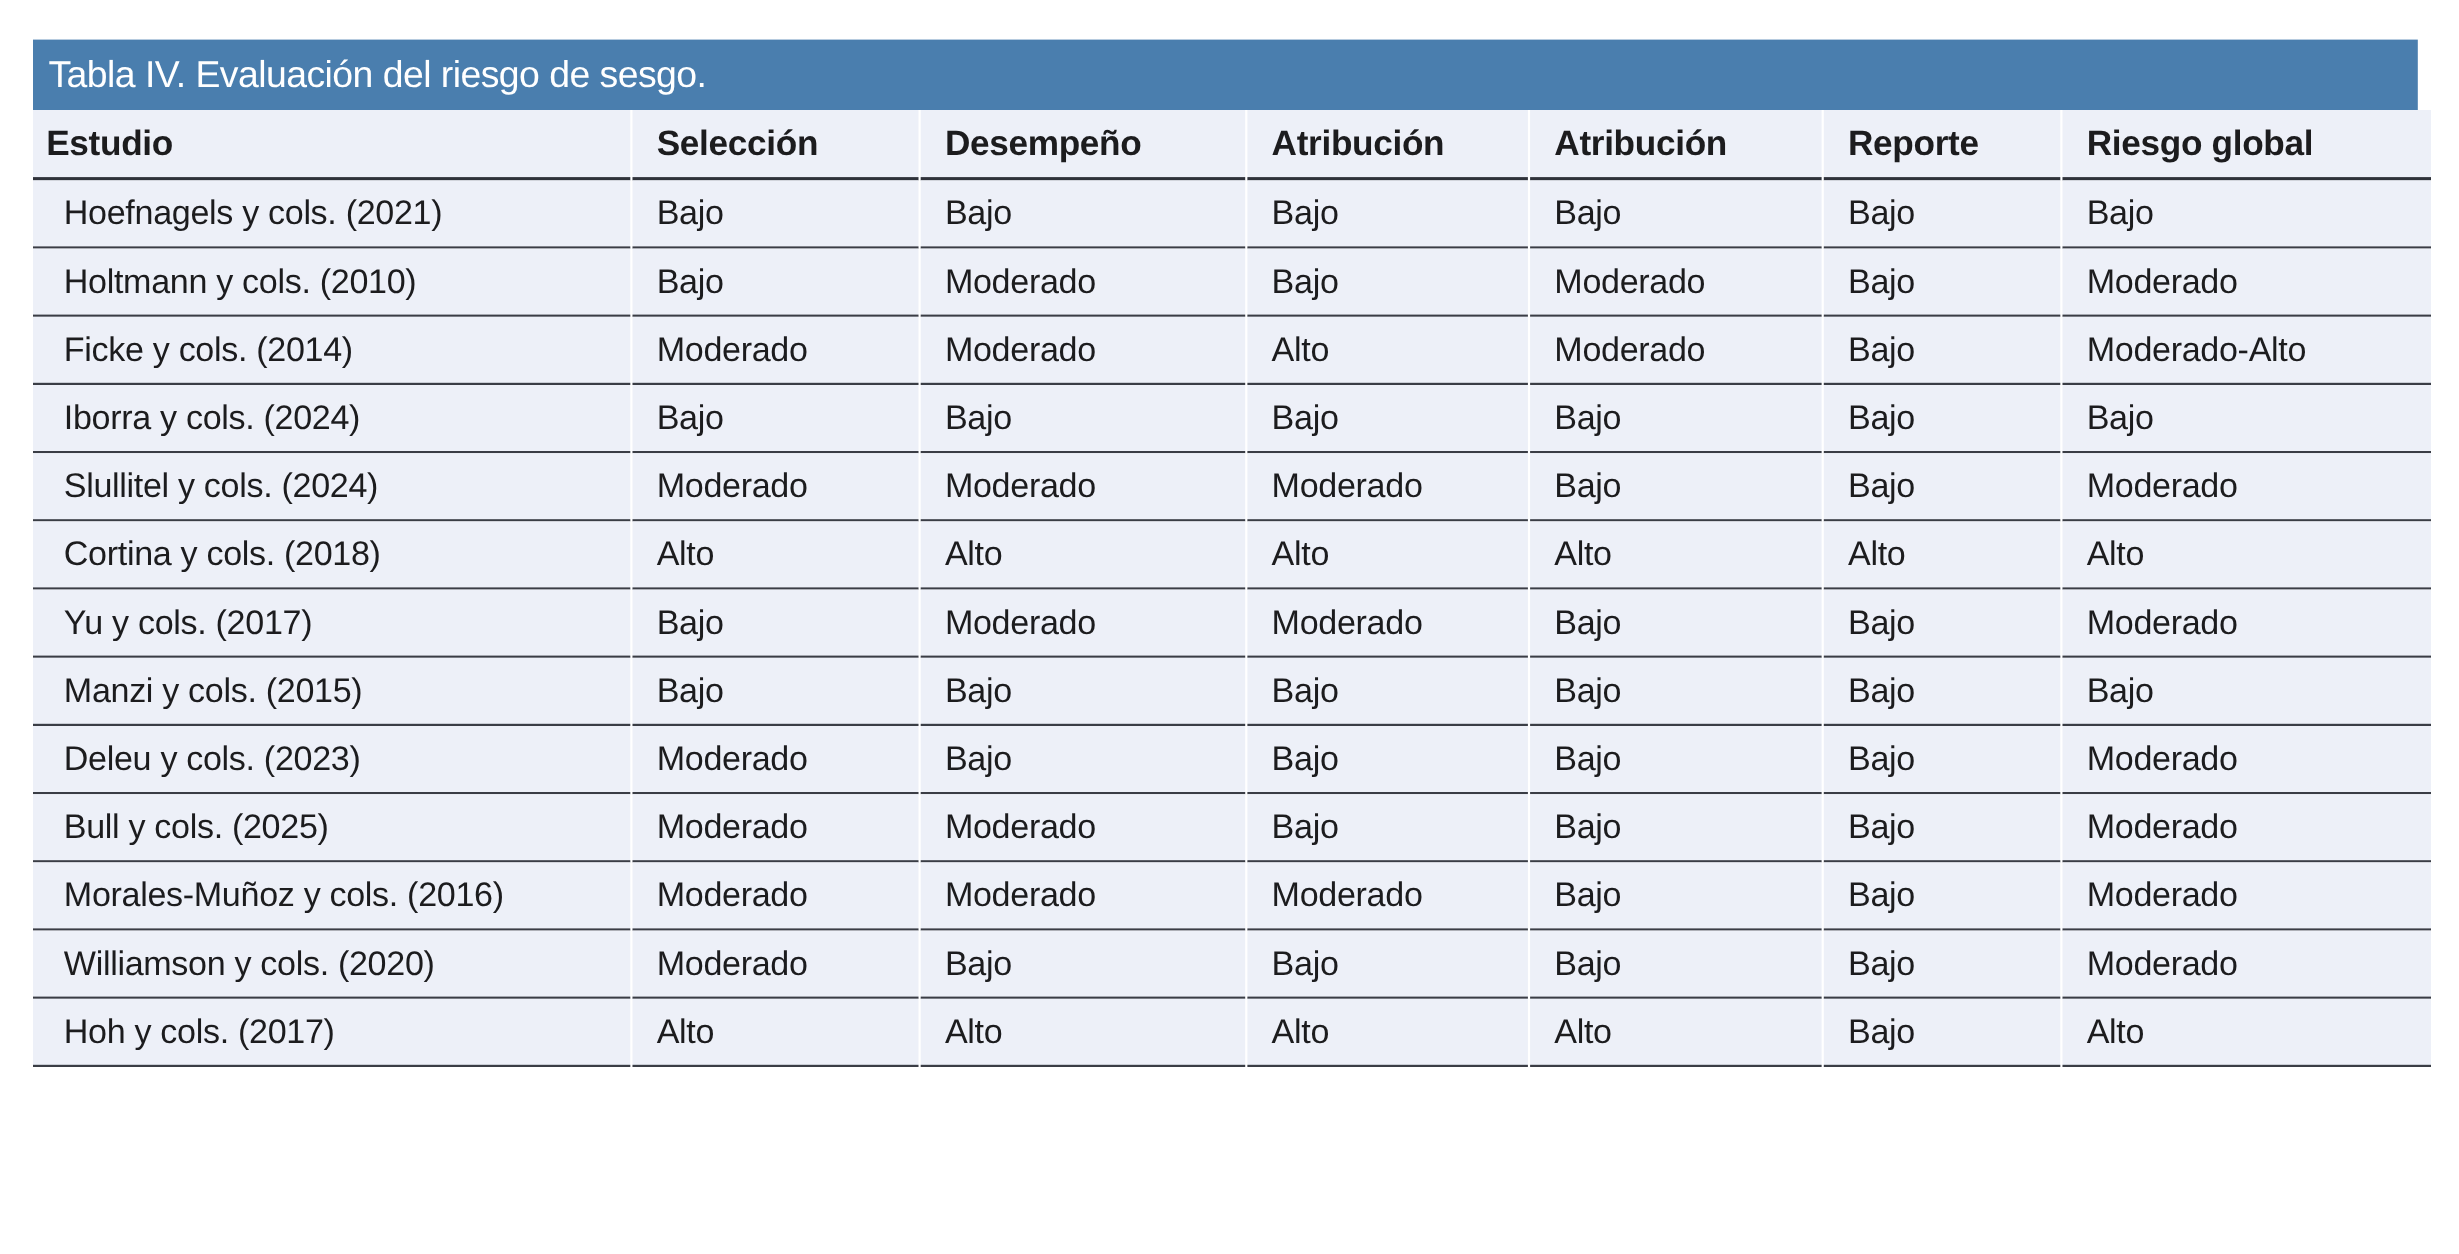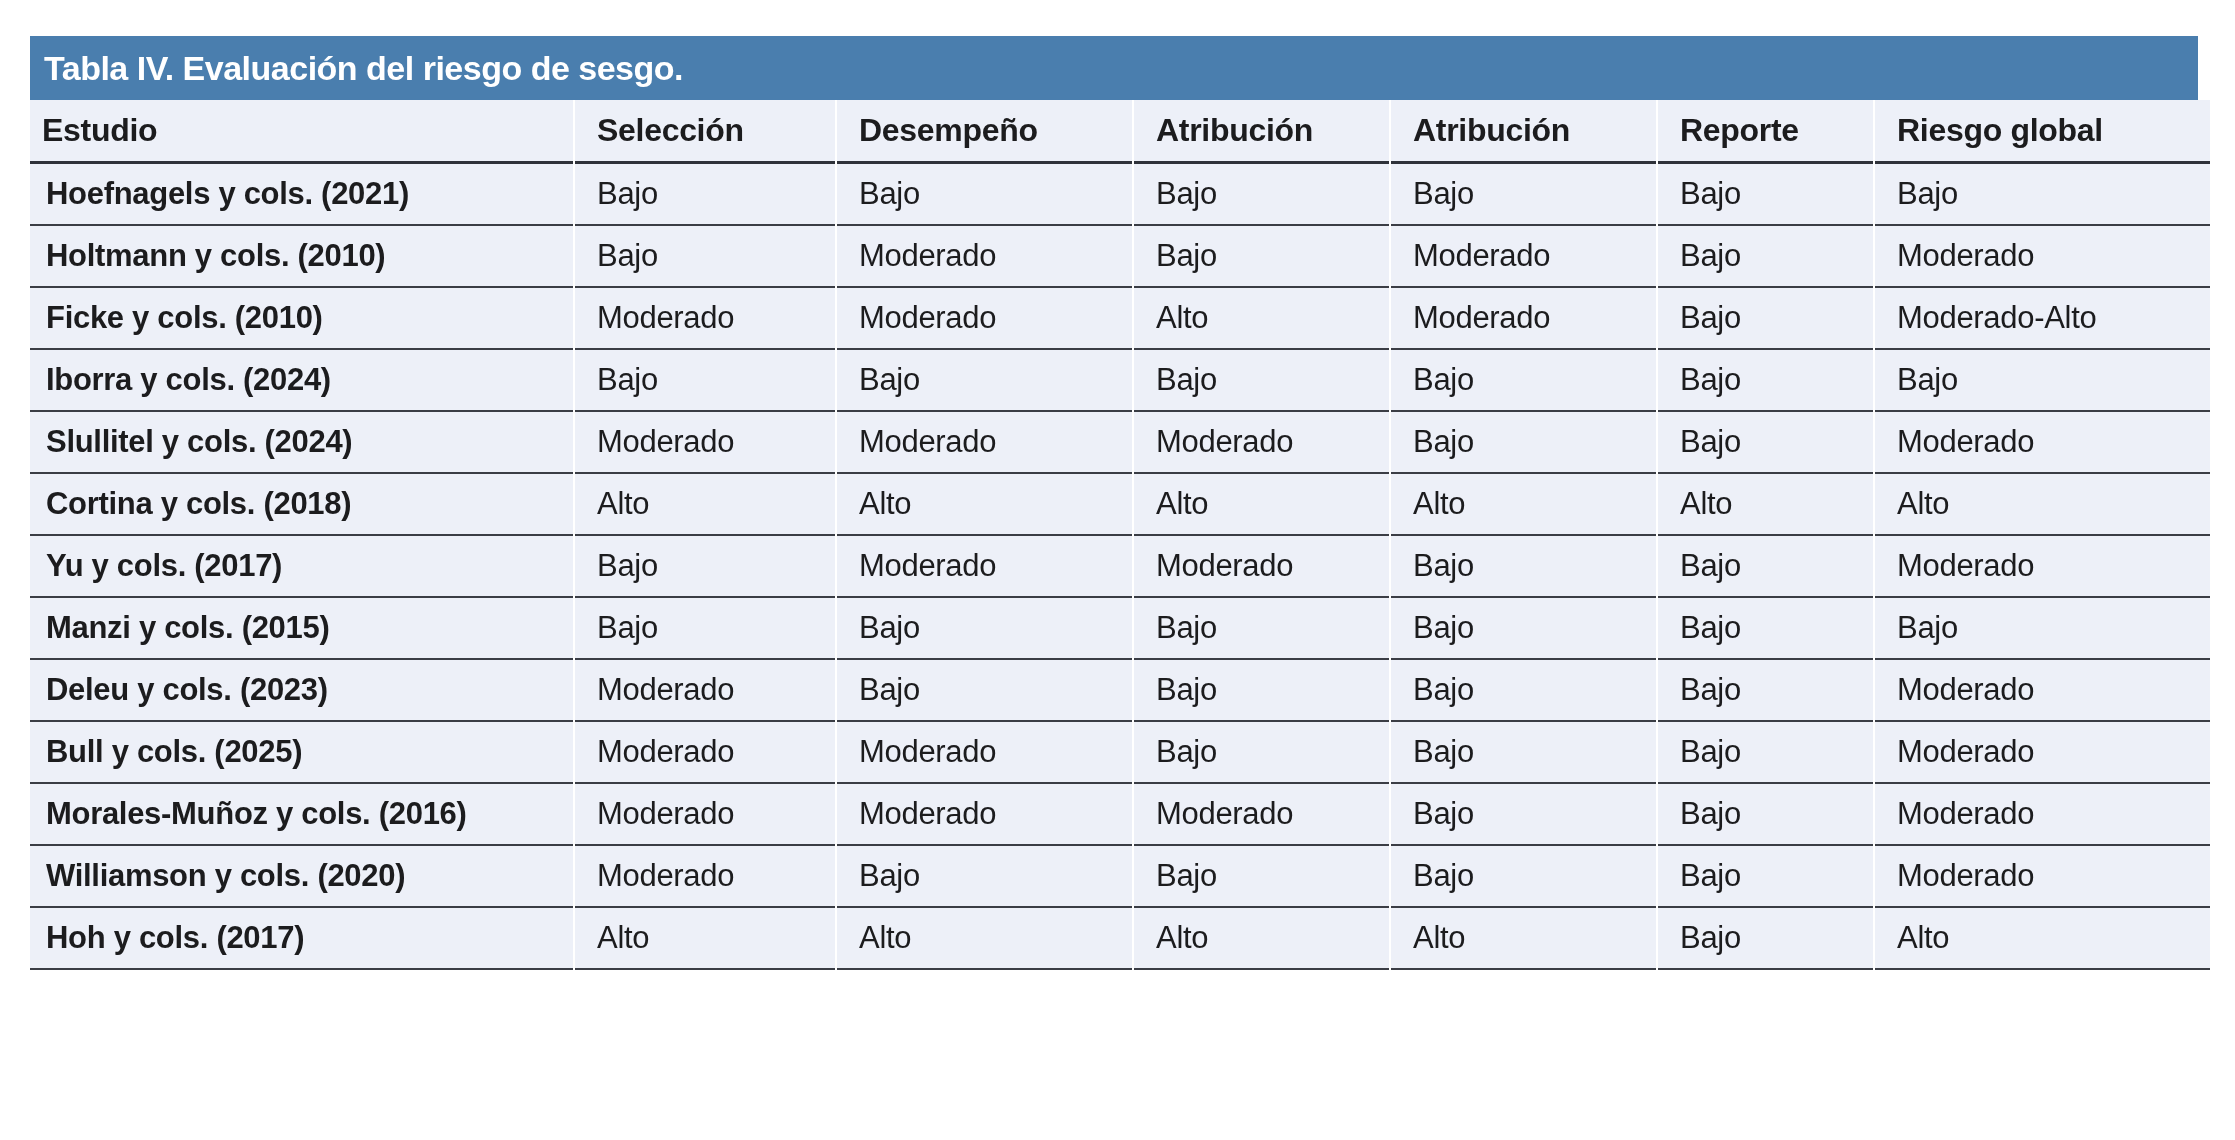--- a/index.html
+++ b/index.html
@@ -24,21 +24,21 @@
     background: var(--title-bar-bg, #4A7EAE);
     display: flex;
     align-items: center;
     padding-left: 14px;
     box-sizing: border-box;
   }
 
   .title-bar .title-text {
     color: #ffffff;
     font-size: 34px;
-    font-weight: bold;
+    font-weight: normal;
     letter-spacing: -0.5px;
     white-space: nowrap;
   }
 
   table.risk-table {
     width: 2168px;
     table-layout: fixed;
     border-collapse: separate;
     border-spacing: 2px 0;
     margin-left: -2px;
@@ -65,21 +65,21 @@
   table.risk-table td {
     background: #EDF0F8;
     height: 60px;
     vertical-align: middle;
     padding: 0 0 0 22px;
     border-bottom: 2px solid #3a3d45;
     white-space: nowrap;
     overflow: hidden;
   }
 
-  table.risk-table td.col-0 { padding-left: 16px; font-weight: bold; }
+  table.risk-table td.col-0 { padding-left: 28px; }
 </style>
 </head>
 <body>
 
 <div class="table-wrap">
 
   <div class="title-bar">
     <span class="title-text">Tabla IV. Evaluación del riesgo de sesgo.</span>
   </div>
 
@@ -117,21 +117,21 @@
         <tr>
           <td class="col-0">Holtmann y cols. (2010)</td>
           <td class="col-1">Bajo</td>
           <td class="col-2">Moderado</td>
           <td class="col-3">Bajo</td>
           <td class="col-4">Moderado</td>
           <td class="col-5">Bajo</td>
           <td class="col-6">Moderado</td>
         </tr>
         <tr>
-          <td class="col-0">Ficke y cols. (2010)</td>
+          <td class="col-0">Ficke y cols. (2014)</td>
           <td class="col-1">Moderado</td>
           <td class="col-2">Moderado</td>
           <td class="col-3">Alto</td>
           <td class="col-4">Moderado</td>
           <td class="col-5">Bajo</td>
           <td class="col-6">Moderado-Alto</td>
         </tr>
         <tr>
           <td class="col-0">Iborra y cols. (2024)</td>
           <td class="col-1">Bajo</td>

